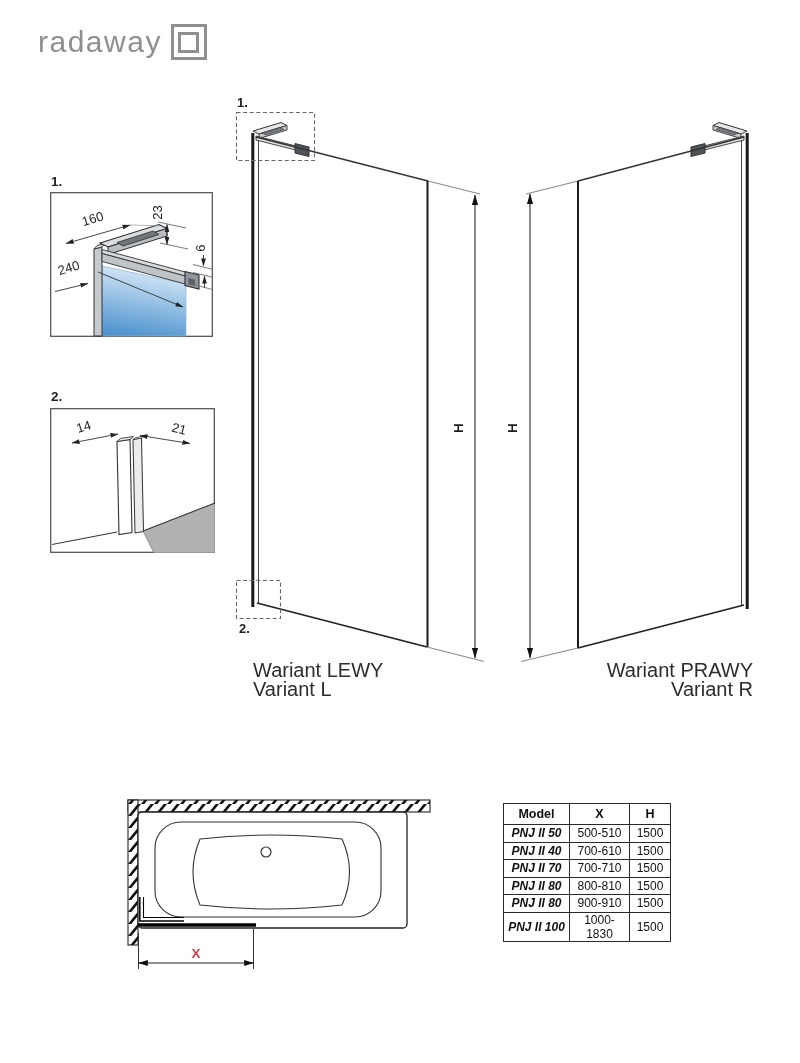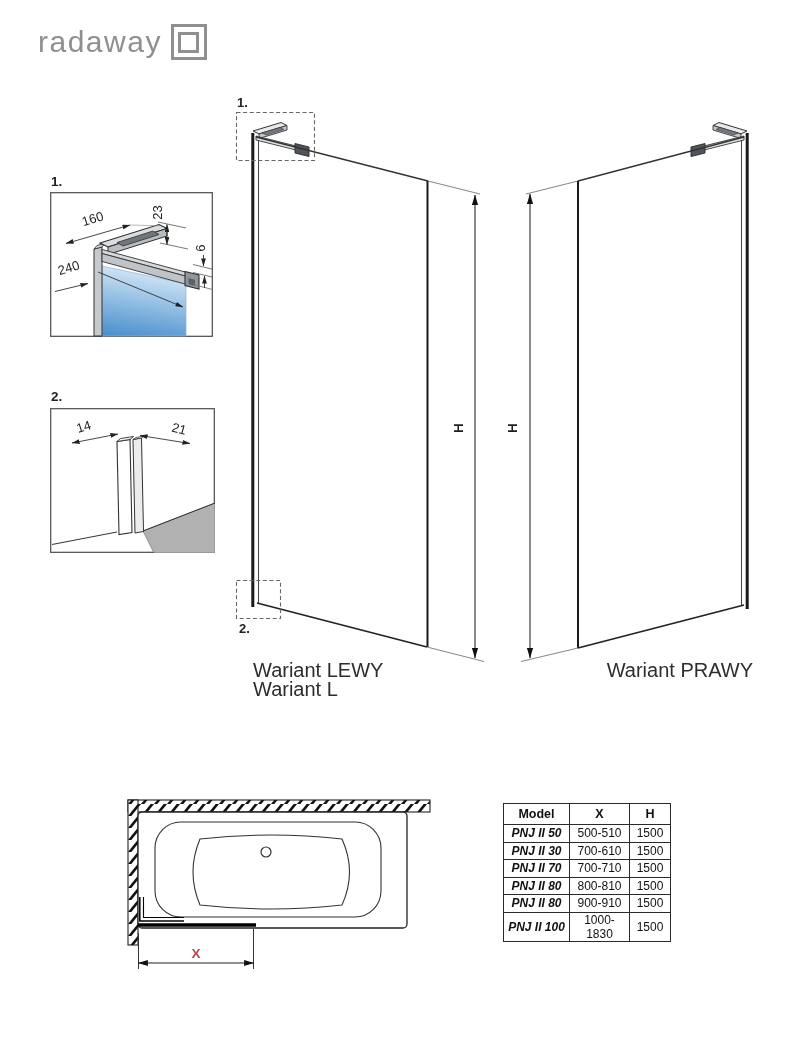--- a/index.html
+++ b/index.html
@@ -192,24 +192,25 @@
       <line x1="578" y1="648" x2="521" y2="661.5" stroke="#777" stroke-width="0.9"></line>
       <g>
         <line x1="530" y1="194" x2="530" y2="658" class="ln" stroke-width="1.1" marker-start="url(#m-aS)" marker-end="url(#m-aE)"></line>
         <text class="htext" x="517" y="428" text-anchor="middle" transform="rotate(-90 517 428)">H</text>
       </g>
     </g>
   </svg>
 
   <div class="abs caption" style="left:253px;top:661px;">
     <div>Wariant LEWY</div>
-    <div>Wariant L</div>
+    <div>Variant L</div>
   </div>
   <div class="abs caption right" style="left:560px;top:661px;width:193px;">
     <div>Wariant PRAWY</div>
+    <div>Variant R</div>
   </div>
 
   <svg class="abs" style="left:118px;top:795px;" width="322" height="185" viewBox="118 795 322 185">
     <defs>
       <pattern id="t-hatch" width="13" height="12" patternUnits="userSpaceOnUse">
         <rect width="13" height="12" fill="#fff"></rect>
         <path d="M-2 14 L11 -2" stroke="#111" stroke-width="2.6"></path>
         <path d="M11 14 L24 -2" stroke="#111" stroke-width="2.6"></path>
       </pattern>
       <marker id="t-aE" viewBox="0 0 10 6" refX="9.4" refY="3" markerWidth="10" markerHeight="6" orient="auto" markerUnits="userSpaceOnUse">
@@ -255,21 +256,21 @@
         <th>H</th>
       </tr>
     </thead>
     <tbody>
       <tr>
         <td class="model">PNJ II 50</td>
         <td>500-510</td>
         <td>1500</td>
       </tr>
       <tr>
-        <td class="model">PNJ II 30</td>
+        <td class="model">PNJ II 40</td>
         <td>700-610</td>
         <td>1500</td>
       </tr>
       <tr>
         <td class="model">PNJ II 70</td>
         <td>700-710</td>
         <td>1500</td>
       </tr>
       <tr>
         <td class="model">PNJ II 80</td>

